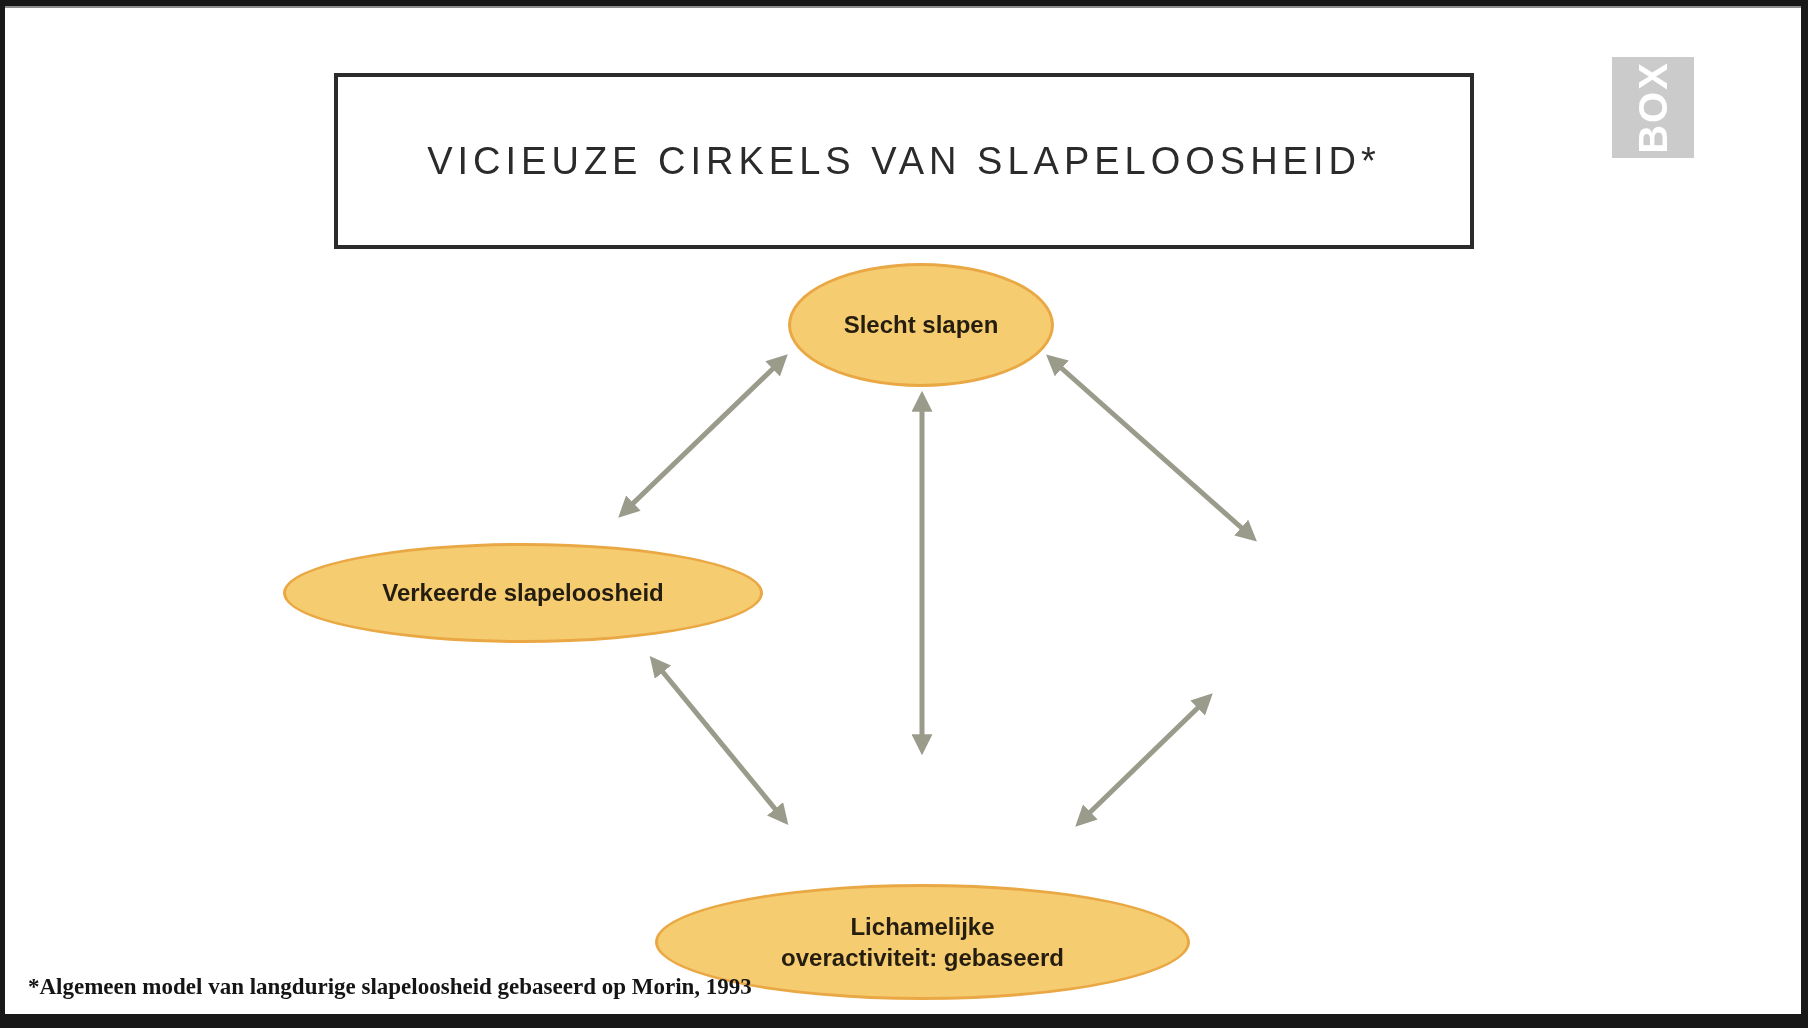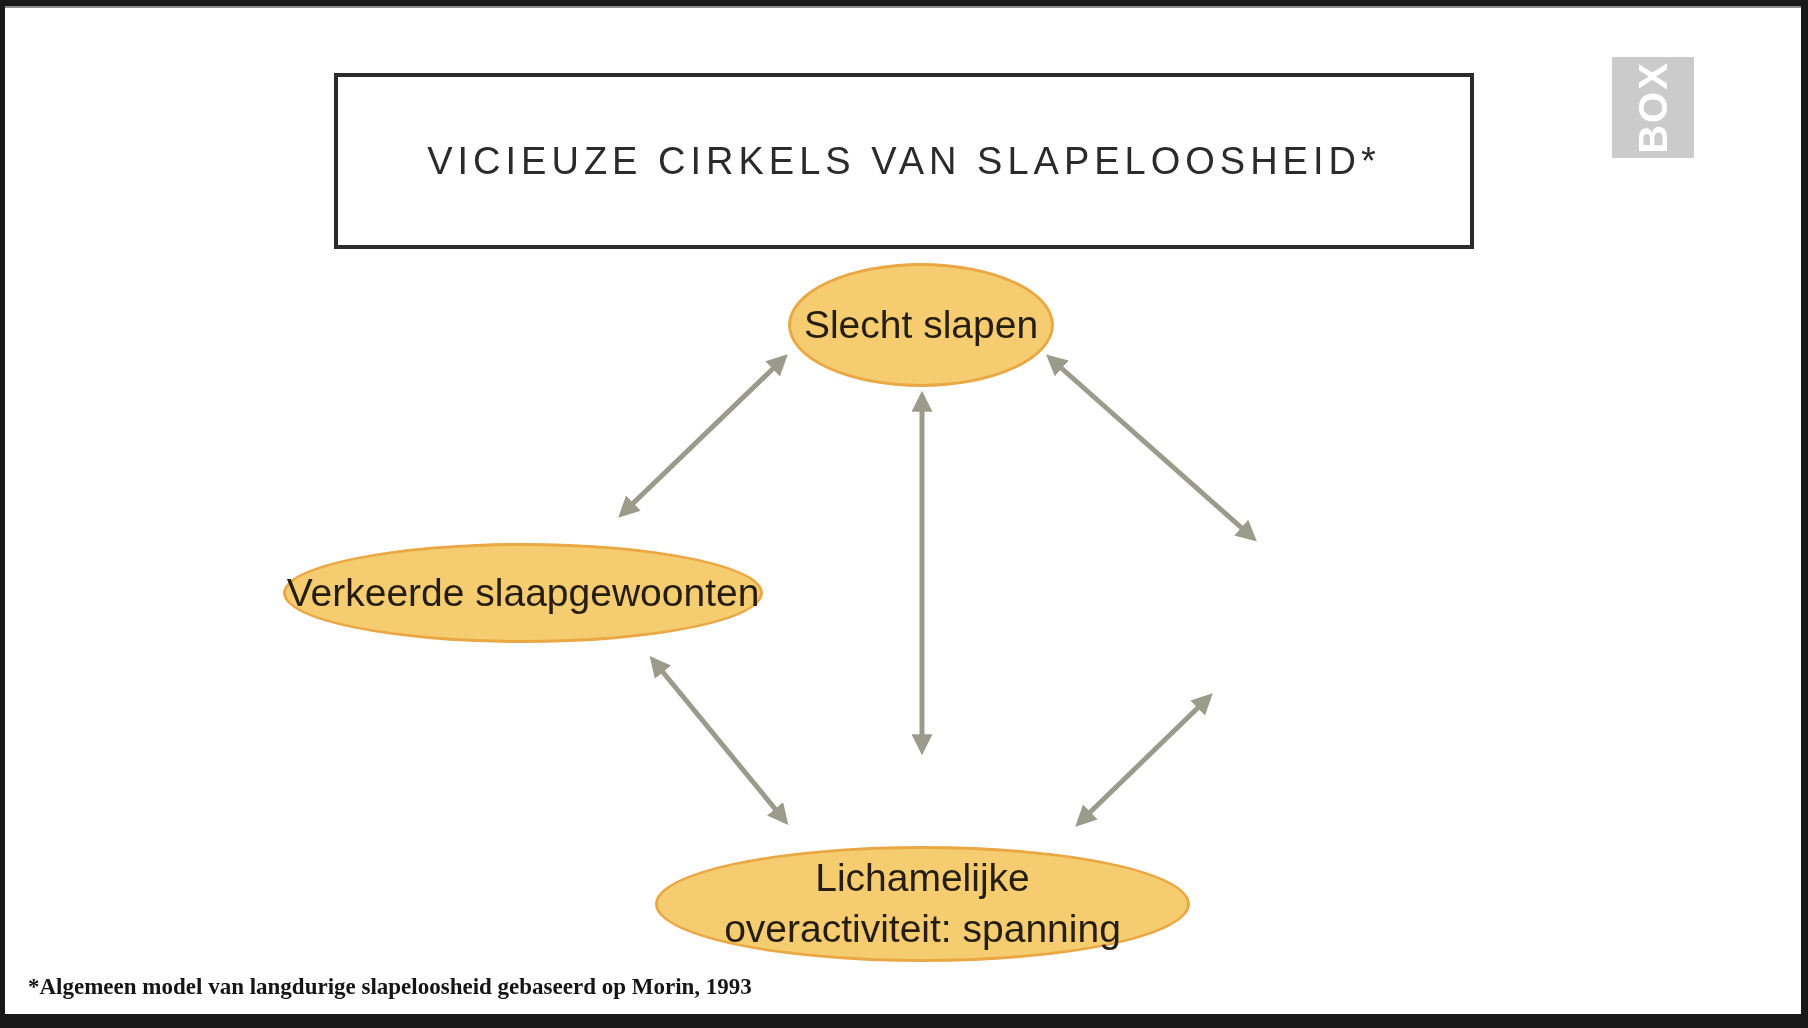--- a/index.html
+++ b/index.html
@@ -52,30 +52,30 @@
     border-radius: 50%;
     box-sizing: border-box;
     display: flex;
     flex-direction: column;
     align-items: center;
     justify-content: center;
     text-align: center;
     z-index: 10;
   }
   .node span {
-    font-weight: normal;
+    font-weight: bold;
     color: #241d10;
-    font-size: 39px;
+    font-size: 24px;
     line-height: 1.3;
     white-space: nowrap;
   }
   .node-top    { left: 788px;  top: 263px; width: 266px; height: 124px; }
   .node-left   { left: 283px;  top: 543px; width: 480px; height: 100px; }
   .node-right  { left: 1010px; top: 556px; width: 620px; height: 106px; }
-  .node-bottom { left: 655px;  top: 846px; width: 535px; height: 116px; }
+  .node-bottom { left: 655px;  top: 884px; width: 535px; height: 116px; }
 
   
   .arrows {
     position: absolute;
     left: 0; top: 0;
     width: 1808px; height: 1028px;
     z-index: 5;
   }
 
   
@@ -142,24 +142,24 @@
       <line x1="653" y1="660" x2="785" y2="821" marker-start="url(#ah)" marker-end="url(#ah)"></line>
       <line x1="1079" y1="823" x2="1209" y2="697" marker-start="url(#ah)" marker-end="url(#ah)"></line>
     </g>
   </svg>
 
   <div class="node node-top">
     <span>Slecht slapen</span>
   </div>
 
   <div class="node node-left">
-    <span>Verkeerde slaapgewoonten</span>
+    <span>Verkeerde slapeloosheid</span>
   </div>
 
 
   <div class="node node-bottom">
     <span>Lichamelijke</span>
-    <span>overactiviteit: spanning</span>
+    <span>overactiviteit: gebaseerd</span>
   </div>
 
   <div class="footnote">*Algemeen model van langdurige slapeloosheid gebaseerd op Morin, 1993</div>
 
 </div>
 
 </body></html>

